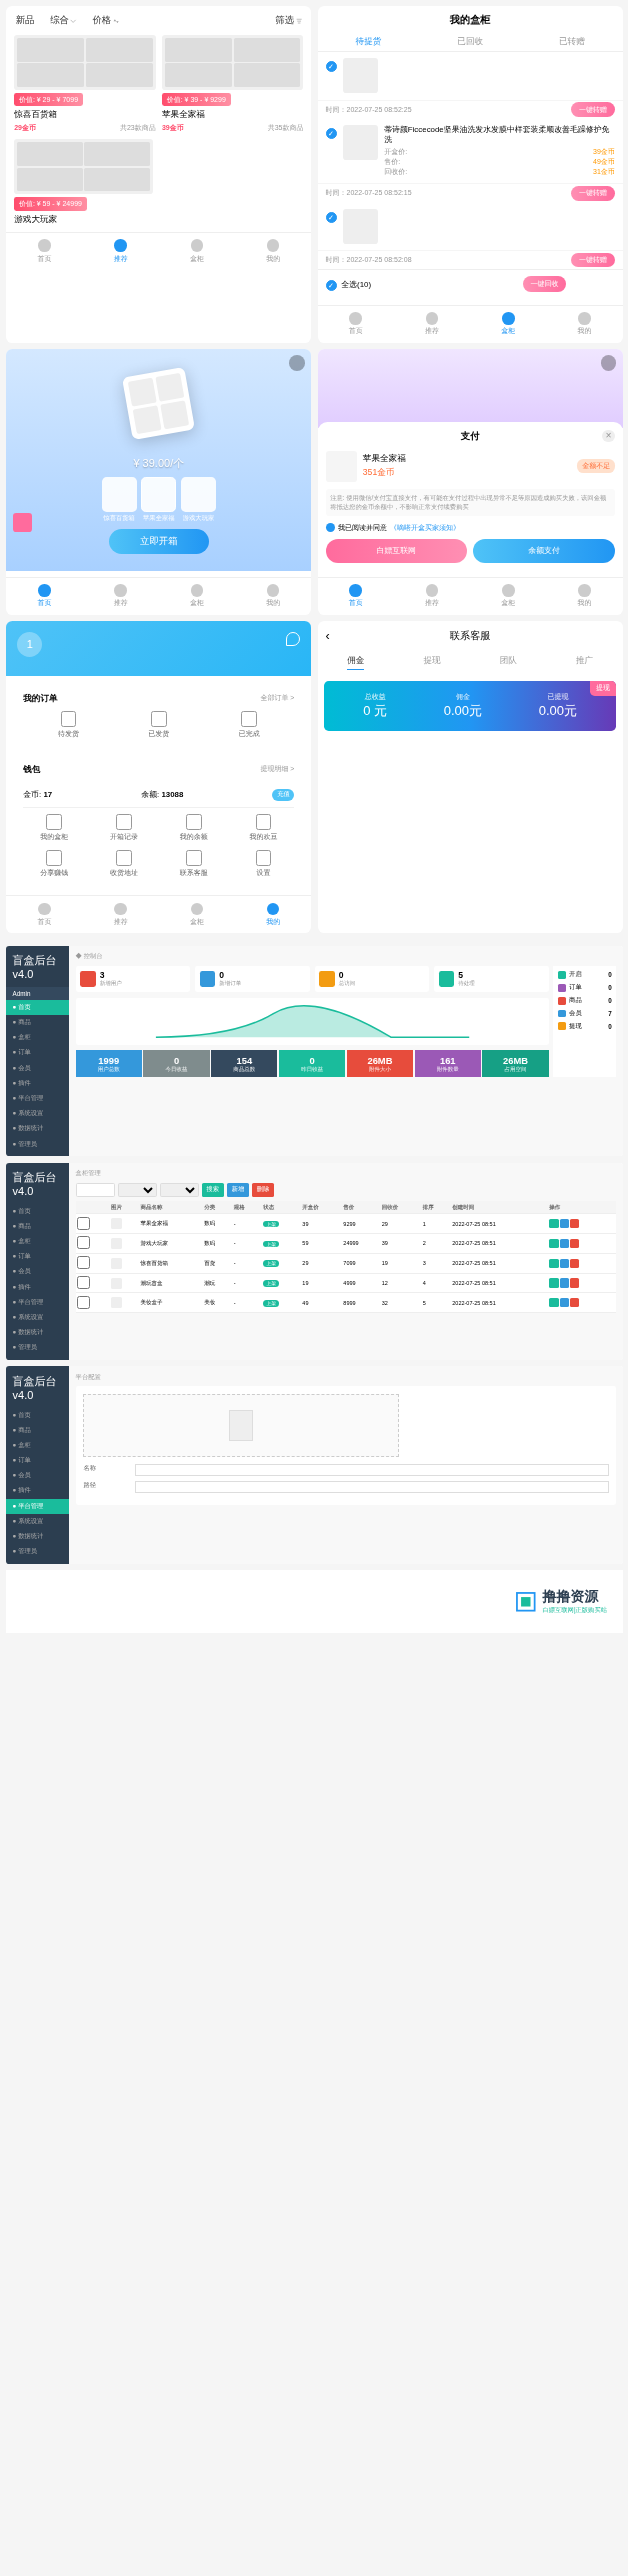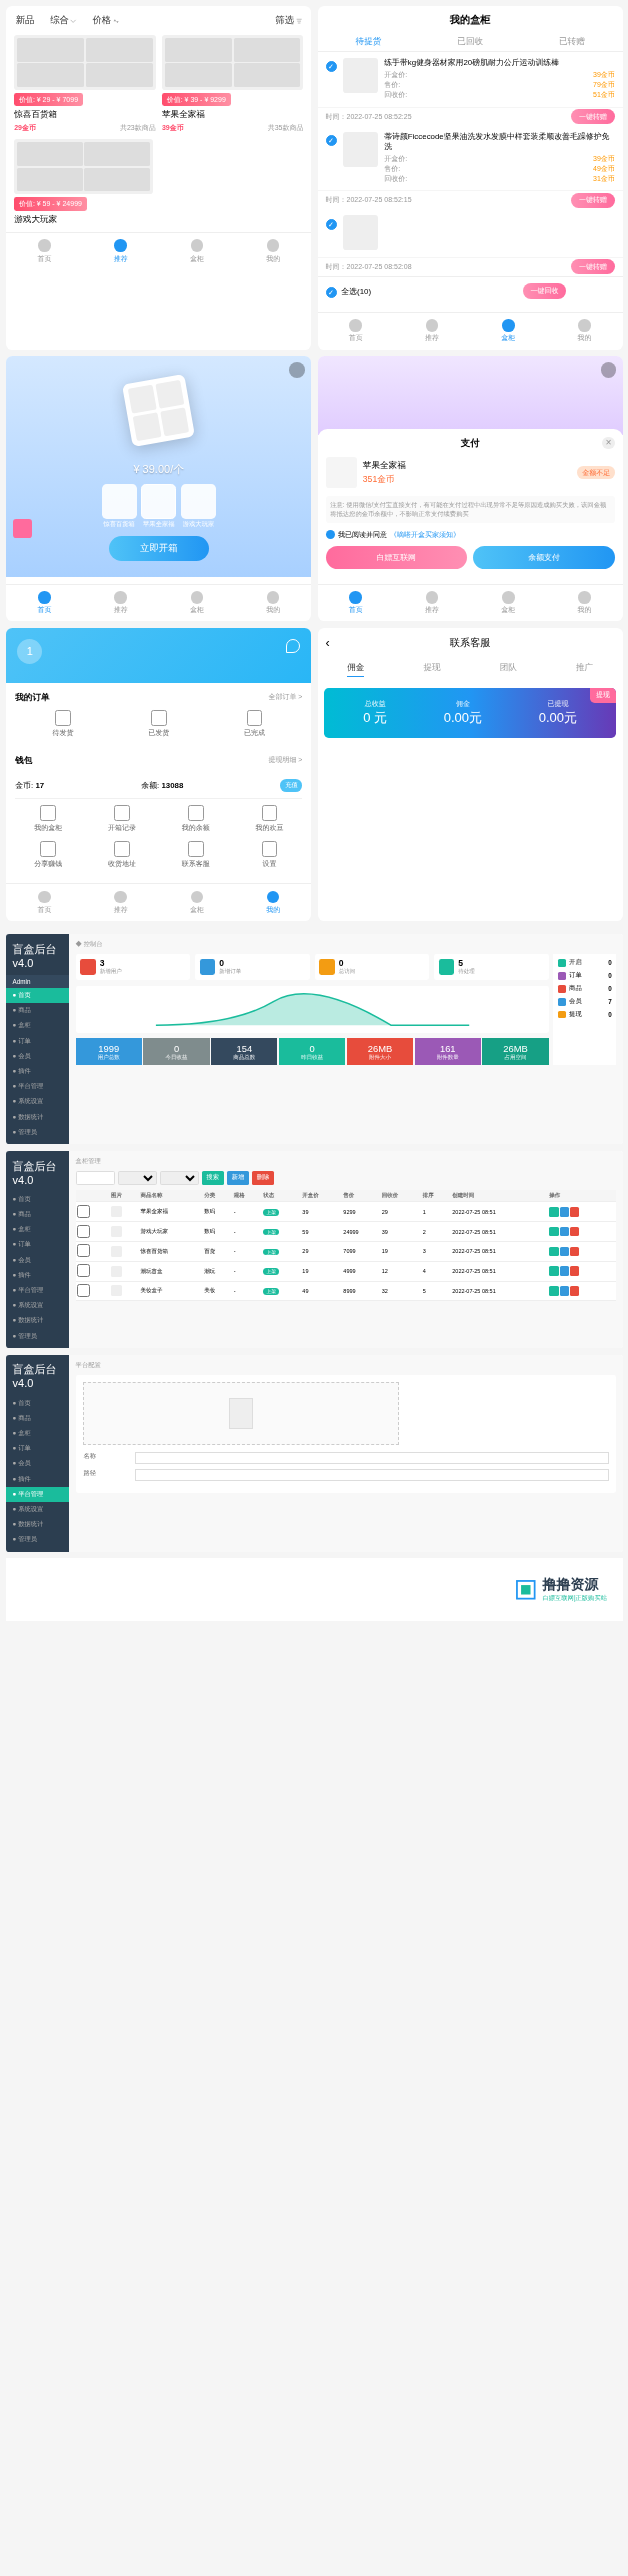--- a/index.html
+++ b/index.html
@@ -77,21 +77,21 @@
 .p4-agree .chk{width:9.4px;height:9.4px;border-radius:50%;background:#2196f3}
 .p4-btns{display:flex;gap:6.3px}
 .p4-btns button{flex:1;border:none;border-radius:12.6px;padding:6.3px;font-size:7.9px;color:#fff}
 .p4-rec{background:linear-gradient(90deg,#ff6b9d,#ff8fb3)}
 .p4-pay{background:linear-gradient(90deg,#4fc3f7,#2196f3)}
 
 
 .p5-hdr{background:linear-gradient(135deg,#4fc3f7,#29b6f6);padding:11px;color:#fff;position:relative;height:55px}
 .p5-lvl{width:25px;height:25px;background:rgba(255,255,255,0.3);border-radius:50%;text-align:center;line-height:25px;font-size:11px}
 .p5-shield{position:absolute;top:11px;right:11px;width:14px;height:14px;border:1.2px solid #fff;border-radius:50% 50% 50% 0}
-.p5-card{background:#fff;margin:1px;border-radius:6.3px;padding:7.9px}
+.p5-card{background:#fff;margin:9px;border-radius:6.3px;padding:7.9px}
 .p5-sect{display:flex;justify-content:space-between;font-size:8.6px;margin-bottom:6.3px}
 .p5-sect .more{color:#999;font-size:7px}
 .p5-row{display:flex;justify-content:space-around}
 .p5-item{text-align:center;font-size:7px;color:#666}
 .p5-item-ic{width:15.7px;height:15.7px;margin:0 auto 2.4px;border:0.8px solid #999;border-radius:2.4px}
 .p5-wallet{display:flex;justify-content:space-between;align-items:center;font-size:7.9px;padding:6.3px 0;border-bottom:0.8px solid #f0f0f0;margin-bottom:6.3px}
 .p5-rc{background:#4fc3f7;color:#fff;font-size:6.3px;padding:1.6px 4.7px;border-radius:6.3px;border:none}
 .p5-grid{display:grid;grid-template-columns:repeat(4,1fr);gap:7.9px}
 
 
@@ -121,21 +121,21 @@
 .admin-kpi-ic{width:15.7px;height:15.7px;border-radius:2.4px}
 .admin-kpi-v{font-size:8.6px;font-weight:bold}
 .admin-kpi-l{font-size:5.5px;color:#999}
 .admin-chart{background:#fff;border-radius:2.4px;height:47px;position:relative;margin-bottom:4.7px}
 .admin-chart svg{width:100%;height:100%}
 .admin-side2{width:63px;background:#fff;padding:4.7px}
 .admin-side2 .row{display:flex;align-items:center;gap:3.1px;margin-bottom:3.9px;font-size:6.3px}
 .admin-side2 .ic{width:7.9px;height:7.9px;border-radius:1.6px}
 .admin-stats{display:flex;gap:1.6px}
 .admin-stat{flex:1;color:#fff;padding:4.7px;text-align:center}
-.admin-stat-v{font-size:9.4px;font-weight:normal}
+.admin-stat-v{font-size:9.4px;font-weight:bold}
 .admin-stat-l{font-size:5.5px;opacity:0.9}
 
 
 .admin-tools{display:flex;gap:3.1px;margin-bottom:4.7px;flex-wrap:wrap}
 .admin-tools input,.admin-tools select{font-size:6.3px;padding:1.6px 3.1px;border:0.8px solid #ddd;border-radius:1.6px;width:39px}
 .admin-tools button{font-size:6.3px;padding:1.6px 4.7px;border:none;border-radius:1.6px;background:#1abc9c;color:#fff}
 .admin-tbl{width:100%;background:#fff;border-collapse:collapse;font-size:5.5px}
 .admin-tbl th,.admin-tbl td{padding:2.4px 1.6px;border-bottom:0.8px solid #eee;text-align:left}
 .admin-tbl th{background:#f5f5f5;color:#666}
 .tbl-img{width:11px;height:11px;background:#eee;border-radius:1.6px}
@@ -243,35 +243,20 @@
   <div class="p2-title">我的盒柜</div>
   <div class="p2-tabs">
     <span class="p2-tab active">待提货</span>
     <span class="p2-tab">已回收</span>
     <span class="p2-tab">已转赠</span>
   </div>
   <div id="orders">
         <div class="order">
     <span class="ochk">✓</span>
     <div class="oimg"></div>
-    <div class="oinfo">
-      <div class="otitle">练手带kg健身器材家用20磅肌耐力公斤运动训练棒</div>
-      <div class="orow">
-              <span>开盒价:</span>
-              <span class="v">39金币</span>
-            </div>
-      <div class="orow">
-              <span>售价:</span>
-              <span class="v">79金币</span>
-            </div>
-      <div class="orow">
-              <span>回收价:</span>
-              <span class="v">51金币</span>
-            </div>
-    </div>
         </div>
     <div class="otime">
           <span>时间：2022-07-25 08:52:25</span>
           <button class="obtn">一键转赠</button>
         </div>
         <div class="order">
     <span class="ochk">✓</span>
     <div class="oimg"></div>
     <div class="oinfo">
       <div class="otitle">蒂诗颜Ficcecode坚果油洗发水发膜中样套装柔顺改善毛躁修护免洗</div>

